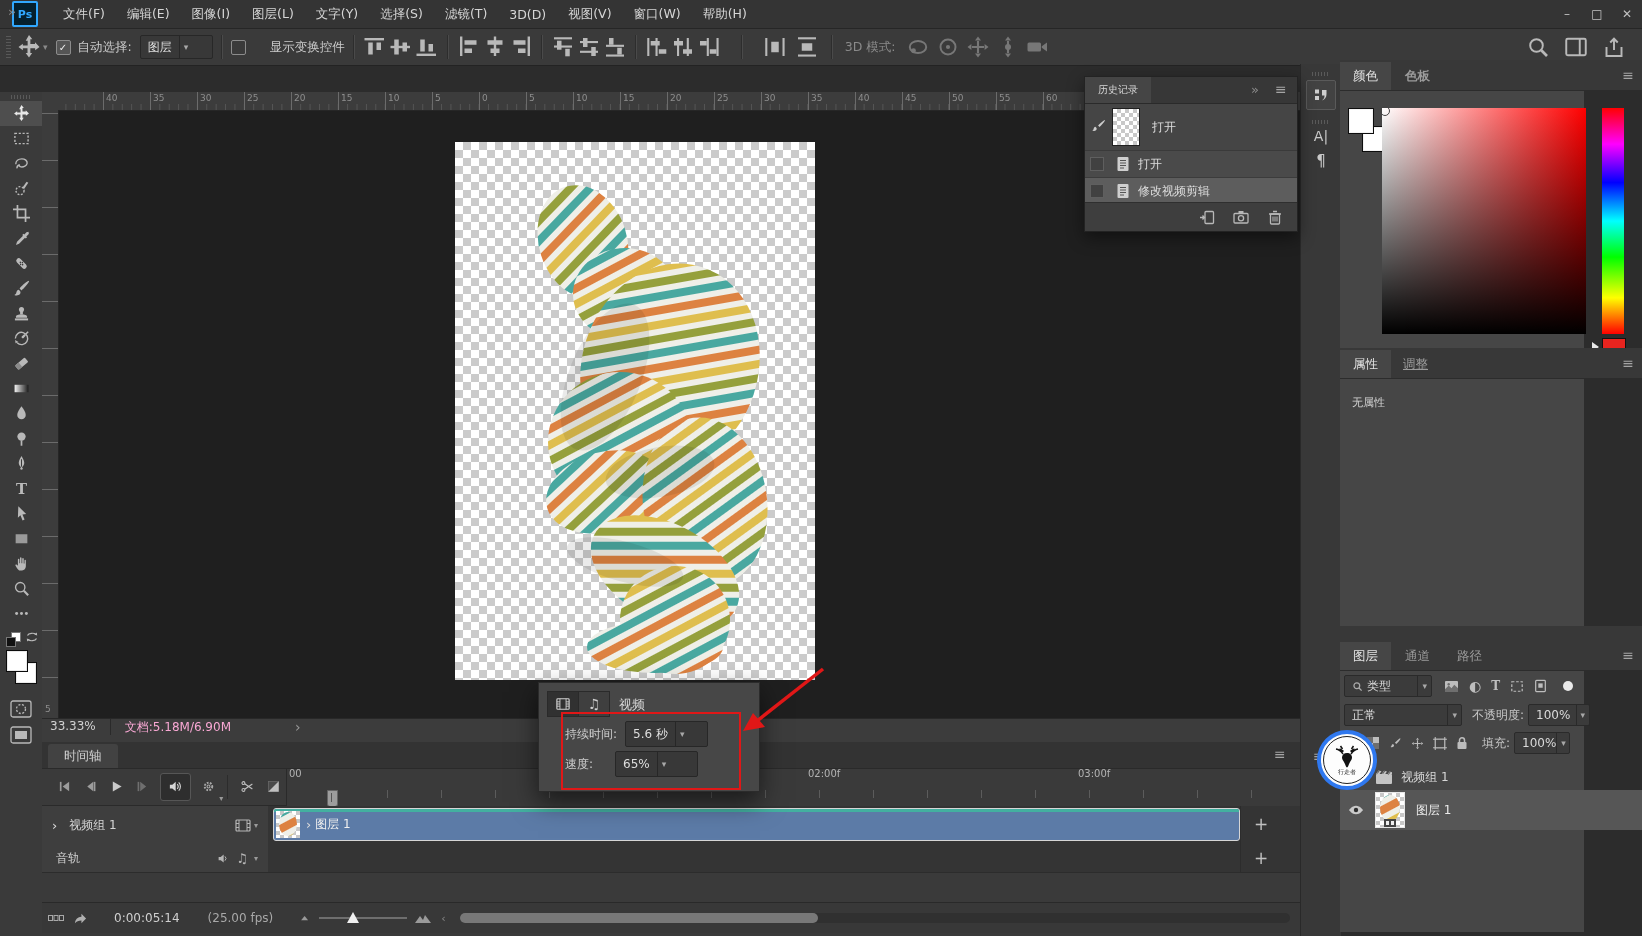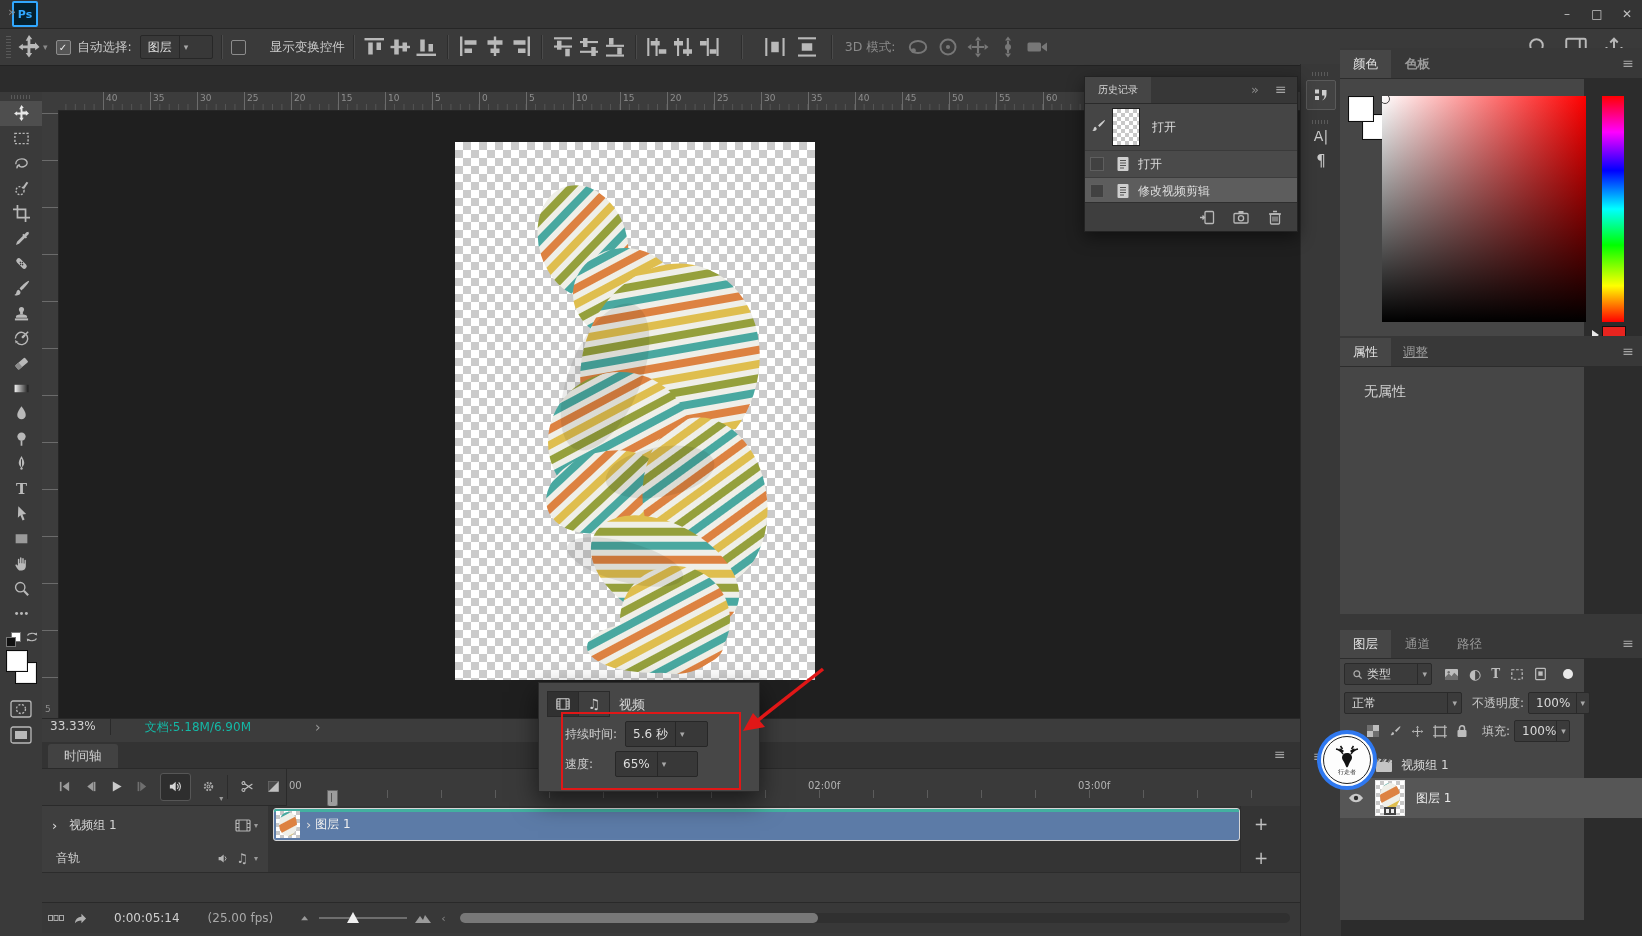--- a/index.html
+++ b/index.html
@@ -56,21 +56,21 @@
   #timeline{left:42px;top:742px;width:1258px;height:194px;background:#3a3a3a;}
   #tl-head{position:absolute;left:0;top:0;width:1258px;height:26px;background:#333333;border-bottom:1px solid #2a2a2a;}
   #tl-tab{position:absolute;left:6px;top:2px;height:24px;padding:0 16px;background:#424242;color:#d0d0d0;display:flex;align-items:center;font-size:12.5px;border-radius:3px 3px 0 0;}
   .hamb{font-size:14px;color:#a5a5a5;}
   #tl-controls{position:absolute;left:0;top:26px;width:244px;height:38px;border-bottom:1px solid #2a2a2a;display:flex;align-items:center;padding-left:10px;box-sizing:border-box;}
   .pbtn{width:26px;height:24px;display:flex;align-items:center;justify-content:center;}
   .pbtn svg{width:13px;height:13px;}
   #audio-toggle{width:30px;height:26px;background:#2e2e2e;border:1px solid #565656;border-radius:3px;display:flex;align-items:center;justify-content:center;margin:0 4px;}
   #tl-ruler{position:absolute;left:244px;top:26px;width:1014px;height:38px;border-left:1px solid #2a2a2a;border-bottom:1px solid #2a2a2a;
      background-image:linear-gradient(to right,#5c5c5c 1px,transparent 1px);background-size:54px 8px;background-position:46px 22px;background-repeat:repeat-x;}
-  .rl{position:absolute;top:12px;font-size:10px;color:#b3b3b3;}
+  .rl{position:absolute;top:0;font-size:10px;color:#b3b3b3;}
   #playhead{position:absolute;left:40px;top:22px;width:9px;height:15px;background:#9d9d9d;border:1px solid #666;border-radius:0 0 3px 3px;}
   #playhead:after{content:"";position:absolute;left:3px;top:2px;width:1px;height:9px;background:#555;}
   .lane{position:absolute;left:0;width:1258px;}
   .lane .lhead{position:absolute;left:0;top:0;width:226px;height:100%;background:#3e3e3e;border-bottom:1px solid #2c2c2c;display:flex;align-items:center;}
   .lane .ltrack{position:absolute;left:226px;top:0;width:1032px;height:100%;background:#343434;border-bottom:1px solid #2c2c2c;}
   #clip{position:absolute;left:5px;top:2px;width:967px;height:33px;background:#5c7ba7;border:1px solid #d6d6d6;border-radius:3px;box-sizing:border-box;overflow:hidden;display:flex;align-items:center;}
   #clip:before{content:"";position:absolute;left:0;top:0;width:100%;height:3px;background:#43b0a0;}
   .thumb{width:24px;height:27px;margin:2px;background:#fff;background-image:repeating-conic-gradient(#c8c8c8 0% 25%,#fff 0% 50%);background-size:8px 8px;position:relative;flex:0 0 auto;}
   .chev{color:#dcdcdc;font-size:13px;margin:0 6px 0 10px;}
   #addcol{position:absolute;left:1198px;top:64px;width:60px;height:66px;border-left:1px solid #2c2c2c;}
@@ -82,21 +82,21 @@
   #history{left:1084px;top:76px;width:212px;height:154px;background:#454545;border:1px solid #232323;box-shadow:0 6px 16px rgba(0,0,0,.45);z-index:20;}
   #hist-head{position:relative;height:26px;background:#373737;border-bottom:1px solid #2a2a2a;}
   #hist-tab{position:absolute;left:0;top:0;height:26px;padding:0 13px;background:#454545;color:#d8d8d8;display:flex;align-items:center;font-size:10px;}
   .hrow{position:relative;height:26px;display:flex;align-items:center;background:#4a4a4a;border-bottom:1px solid #3c3c3c;}
   .hrow.selected{background:#5d5d5d;color:#ececec;}
   .hchk{width:12px;height:12px;border:1px solid #5f5f5f;margin:0 6px 0 5px;background:#414141;}
   #hist-foot{position:absolute;left:0;bottom:0;width:100%;height:28px;background:#3e3e3e;border-top:1px solid #2f2f2f;display:flex;align-items:center;justify-content:flex-end;}
   #hist-foot .aico{margin-right:10px;}
   
   #dockstrip{left:1300px;top:64px;width:40px;height:872px;background:#383838;border-left:1px solid #292929;}
-  #dock{left:1340px;top:48px;width:244px;height:872px;background:#464646;}
+  #dock{left:1340px;top:60px;width:244px;height:872px;background:#464646;}
   .phead{position:relative;height:30px;background:#383838;border-bottom:1px solid #2c2c2c;}
   .ptab{position:absolute;top:2px;height:28px;padding:0 13px;display:flex;align-items:center;color:#9b9b9b;font-size:12.5px;}
   .ptab.on{background:#464646;color:#e2e2e2;}
   .pmenu{position:absolute;right:8px;top:7px;}
   
   #grad-square{position:absolute;left:42px;top:48px;width:204px;height:226px;
      background:linear-gradient(to bottom,rgba(0,0,0,0),#000),linear-gradient(to right,#fff,#f00);}
   #grad-pick{position:absolute;left:38px;top:44px;width:8px;height:8px;border:1.5px solid #444;border-radius:50%;background:transparent;}
   #hue-strip{position:absolute;left:262px;top:48px;width:22px;height:226px;
      background:linear-gradient(to bottom,#f00 0%,#f0f 16%,#00f 33%,#0ff 50%,#0f0 66%,#ff0 84%,#f00 100%);}
@@ -137,20 +137,34 @@
       <stop offset="0" stop-color="#f2f2f2"></stop>
         <stop offset="1" stop-color="#1a1a1a"></stop>
     </linearGradient>
   </defs>
 </svg>
 
 <div id="app">
 
   <div id="menubar">
     <div id="ps-logo">Ps</div>
+    <div id="menus">
+
+    <span class="menu-item" style="--i: 0;">文件(F)</span>
+        <span class="menu-item" style="--i: 1;">编辑(E)</span>
+        <span class="menu-item" style="--i: 2;">图像(I)</span>
+        <span class="menu-item" style="--i: 3;">图层(L)</span>
+        <span class="menu-item" style="--i: 4;">文字(Y)</span>
+        <span class="menu-item" style="--i: 5;">选择(S)</span>
+        <span class="menu-item" style="--i: 6;">滤镜(T)</span>
+        <span class="menu-item" style="--i: 7;">3D(D)</span>
+        <span class="menu-item" style="--i: 8;">视图(V)</span>
+        <span class="menu-item" style="--i: 9;">窗口(W)</span>
+        <span class="menu-item" style="--i: 10;">帮助(H)</span>
+      </div>
     <div id="winctl">
       <span class="wbtn">–</span>
       <span class="wbtn">□</span>
       <span class="wbtn">✕</span>
     </div>
   </div>
 
   <div id="optionsbar">
     <div class="grip"></div>
     <div class="aico">
@@ -552,21 +566,21 @@
           <ellipse cx="150" cy="235" rx="36" ry="78" transform="rotate(22 150 235)"></ellipse>
           <ellipse cx="205" cy="330" rx="55" ry="25" transform="rotate(-10 205 330)"></ellipse>
           <ellipse cx="170" cy="420" rx="60" ry="20" transform="rotate(15 170 420)"></ellipse>
         </g>
       </svg>
     </div>
 
     <div id="statusbar">
       <span style="margin-left:8px;color:#d2d2d2;">33.33%</span>
       <span style="width:1px;height:16px;background:#2a2a2a;margin:0 14px;"></span>
-      <span style="color:#14b8a6;margin-left:20px;">文档:5.18M/6.90M</span>
+      <span style="color:#f9a8d4;">文档:5.18M/6.90M</span>
       <span style="margin-left:64px;color:#9a9a9a;font-size:14px;">›</span>
     </div>
   </div>
 
   <div id="timeline" class="abs">
     <div id="tl-head">
       <div id="tl-tab">
           <span>时间轴</span>
         </div>
       <span class="hamb abs" style="left:1232px;top:4px;">≡</span>
@@ -811,21 +825,21 @@
     <div class="abs" style="left:0;top:288px;width:302px;height:278px;">
       <div class="phead">
         <div class="ptab on" style="left:0;">
             <span>属性</span>
           </div>
         <div class="ptab" style="left:50px;text-decoration:underline;">
             <span>调整</span>
           </div>
         <span class="hamb pmenu">≡</span>
       </div>
-      <div style="padding:16px 0 0 24px;color:#d2d2d2;font-size:14px;">无属性</div>
+      <div style="padding:16px 0 0 12px;color:#d2d2d2;font-size:11px;">无属性</div>
     </div>
 
     <div class="abs" style="left:0;top:566px;width:302px;height:306px;">
       <div style="height:14px;background:#383838;"></div>
       <div class="phead">
         <div class="ptab on" style="left:0;">
             <span>图层</span>
           </div>
         <div class="ptab" style="left:52px;">
             <span>通道</span>

